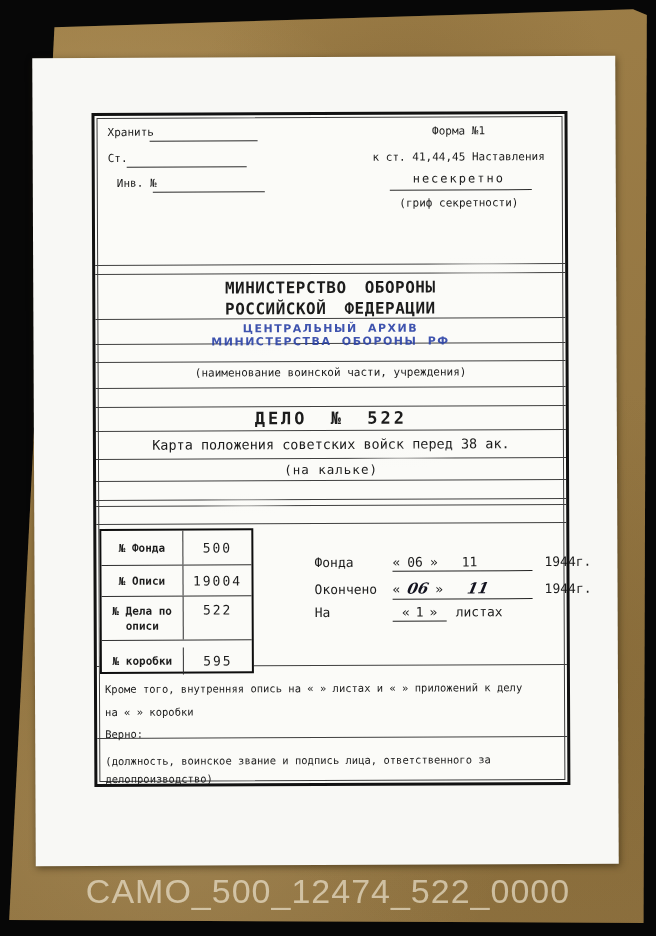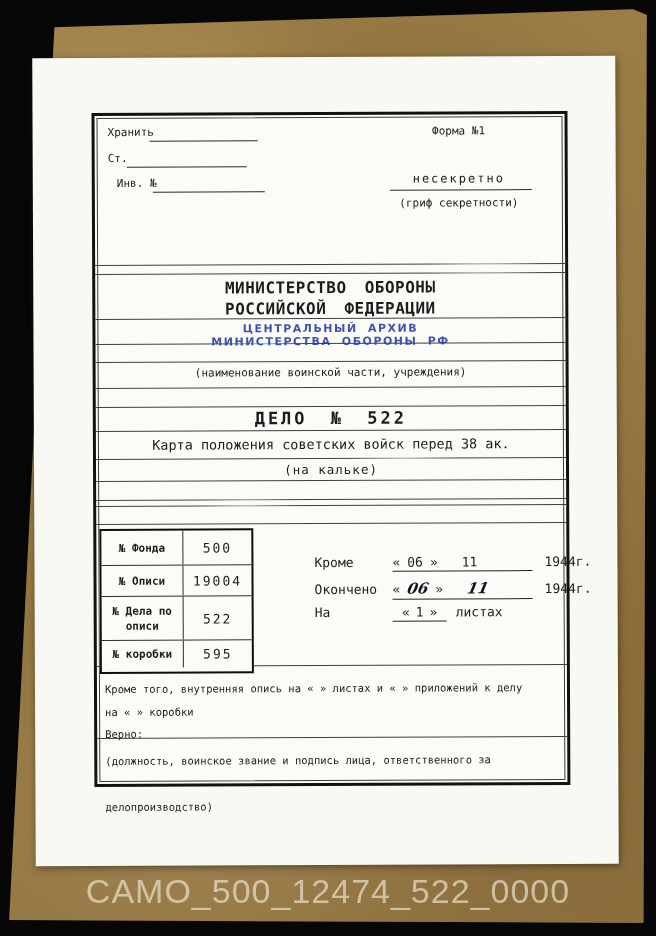--- a/index.html
+++ b/index.html
@@ -53,21 +53,21 @@
     font-family:"DejaVu Sans", sans-serif;font-weight:bold;
     font-size:11px;letter-spacing:1.5px;word-spacing:5px;color:#2a41a6;opacity:.9;z-index:4;
   }
   .small-cap{font-size:11px;color:#222;}
   .case-title{font-weight:bold;font-size:17px;letter-spacing:3px;word-spacing:10px;}
   .case-subject{font-size:13.5px;}
   .case-medium{font-size:12.5px;letter-spacing:1px;}
   
   .registry{position:absolute;left:3px;top:413px;width:150px;height:141px;border:2px solid #0e0e0e;z-index:3;background:#fbfbf8;}
   .reg-row{display:flex;border-bottom:1px solid #2e2e2e;box-sizing:border-box;}
-  .reg-row:last-child{border-bottom:none;}
+  .reg-row:last-child{border-bottom:none;margin-top:7px;}
   .reg-label{width:82px;border-right:1px solid #2e2e2e;display:flex;align-items:center;justify-content:center;text-align:center;font-weight:bold;font-size:11px;line-height:15px;padding:1px 2px;box-sizing:border-box;white-space:normal;}
   .reg-value{flex:1;display:flex;align-items:center;justify-content:center;font-size:13px;letter-spacing:2px;}
   
   .dates{position:absolute;left:218px;top:440px;font-size:13px;z-index:2;}
   .date-row{display:flex;align-items:baseline;height:25px;}
   .dlabel{width:78px;}
   .dline{display:inline-flex;align-items:baseline;border-bottom:1px solid #222;width:140px;padding-bottom:1px;}
   .dline .day{margin:0 7px;}
   .dline .month{margin-left:24px;}
   .dline-short{display:inline-flex;align-items:baseline;border-bottom:1px solid #222;width:54px;justify-content:center;padding-bottom:1px;}
@@ -119,20 +119,21 @@
     <div class="underline-seg" style="left:55px;top:25px;width:108px"></div>
 
     <div class="txt hl" style="left:13px;top:36px">Ст.</div>
     <div class="underline-seg" style="left:32px;top:51px;width:120px"></div>
 
     <div class="txt hl" style="left:22px;top:61px">Инв. №</div>
     <div class="underline-seg" style="left:58px;top:76px;width:112px"></div>
 
     <div class="hdr-right">
       <div class="l hl" style="top:10px">Форма №1</div>
+      <div class="l hl" style="top:36px">к ст. 41,44,45 Наставления</div>
       <div class="l" style="top:57px;font-size:12px;letter-spacing:2px">несекретно</div>
       <div class="underline-seg" style="left:25px;top:75px;width:142px"></div>
       <div class="l hl" style="top:82px">(гриф секретности)</div>
     </div>
 
     <div class="txt center ministry" style="top:163px">МИНИСТЕРСТВО ОБОРОНЫ</div>
     <div class="txt center ministry" style="top:184px">РОССИЙСКОЙ ФЕДЕРАЦИИ</div>
 
     <div class="txt center stampline" style="top:207px">ЦЕНТРАЛЬНЫЙ АРХИВ</div>
     <div class="txt center stampline" style="top:220px">МИНИСТЕРСТВА ОБОРОНЫ РФ</div>
@@ -147,31 +148,31 @@
       <div class="reg-row" style="height:35px">
         <div class="reg-label">№ Фонда</div>
         <div class="reg-value">500</div>
       </div>
       <div class="reg-row" style="height:31px">
         <div class="reg-label">№ Описи</div>
         <div class="reg-value">19004</div>
       </div>
       <div class="reg-row" style="height:44px">
         <div class="reg-label">№ Дела по описи</div>
-        <div class="reg-value" style="align-items:flex-start;padding-top:15px">522</div>
+        <div class="reg-value" style="align-items:flex-start;padding-top:6px">522</div>
       </div>
       <div class="reg-row" style="height:27px">
         <div class="reg-label">№ коробки</div>
         <div class="reg-value">595</div>
       </div>
     </div>
 
     <div class="dates">
       <div class="date-row">
-        <span class="dlabel">Кроме</span>
+        <span class="dlabel">Фонда</span>
         <span class="dline">
             <span>«</span>
             <span class="day">06</span>
             <span>»</span>
             <span class="month">11</span>
           </span>
         <span class="year">1944г.</span>
       </div>
       <div class="date-row">
         <span class="dlabel">Окончено</span>
@@ -191,21 +192,21 @@
             <span>»</span>
           </span>
         <span class="unit-w">листах</span>
       </div>
     </div>
 
     <div class="txt foot" style="left:8px;top:562px">Кроме того, внутренняя опись на «    » листах и «    » приложений к делу</div>
     <div class="txt foot" style="left:8px;top:585px">на «    » коробки</div>
     <div class="txt foot" style="left:8px;top:607px">Верно:</div>
     <div class="txt sig" style="left:8px;top:634px">(должность, воинское звание и подпись лица, ответственного за</div>
-    <div class="txt sig" style="left:8px;top:680px">делопроизводство)</div>
+    <div class="txt sig" style="left:8px;top:652px">делопроизводство)</div>
 
     <div class="smudge" style="left:330px;top:140px;width:120px;height:26px;opacity:.7"></div>
     <div class="smudge" style="left:120px;top:218px;width:90px;height:22px;opacity:.65"></div>
     <div class="smudge" style="left:250px;top:330px;width:110px;height:24px;opacity:.6"></div>
     <div class="smudge" style="left:100px;top:378px;width:100px;height:22px;opacity:.6"></div>
 
     <div class="form-inner"></div>
   </div>
 </div>
 

